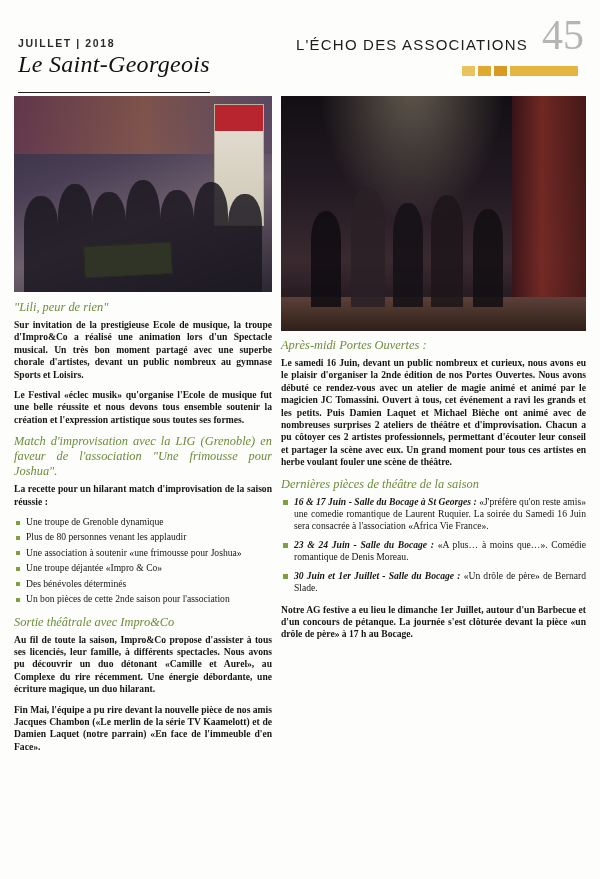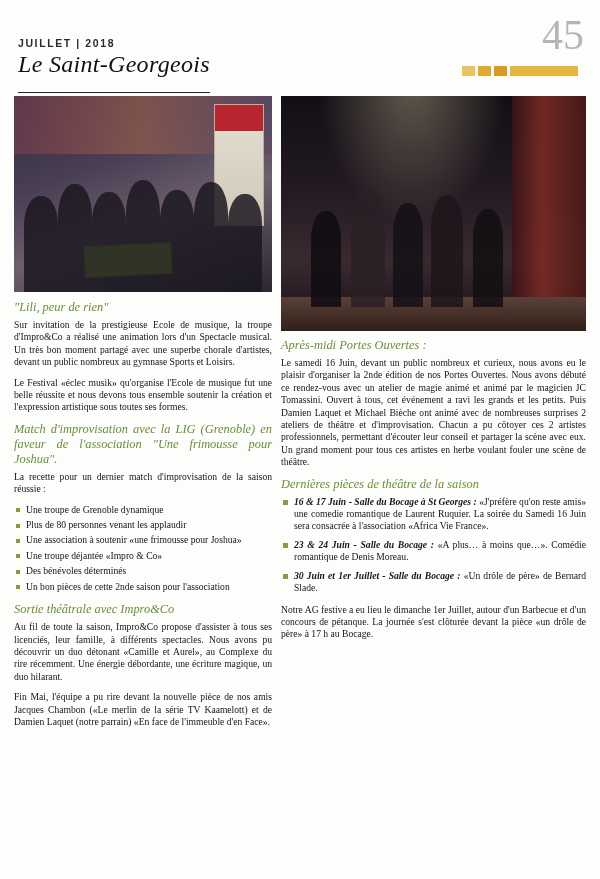--- a/index.html
+++ b/index.html
@@ -155,20 +155,21 @@
     font-family: "Liberation Serif", serif;
     font-style: italic;
     font-size: 12.4px;
     font-weight: normal;
     color: #6b8e3a;
     margin: 0 0 4px 0;
     line-height: 15px;
   }
   p.para {
     margin: 0 0 8px 0;
+    font-weight: bold;
   }
   p.para.last { margin-bottom: 10px; }
 
   ul.bullets {
     list-style: none;
     margin: 0 0 9px 0;
     padding: 0 0 0 12px;
   }
   ul.bullets li {
     position: relative;
@@ -205,20 +206,21 @@
 </head>
 <body>
 
 <div class="page">
 
   <div class="header">
     <div class="masthead">
       <div class="issue-date">JUILLET | 2018</div>
       <div class="journal-name">Le Saint-Georgeois</div>
     </div>
+    <div class="header-section">L'ÉCHO DES ASSOCIATIONS</div>
     <div class="page-number">45</div>
     <div class="gold-bars">
       <i></i>
         <i></i>
         <i></i>
         <i></i>
     </div>
   </div>
 
   <div class="photo photo-left">
@@ -246,21 +248,21 @@
     <div class="fig" style="left:150px; bottom:24px; width:32px; height:112px; background:#1c1519;"></div>
     <div class="fig" style="left:192px; bottom:24px; width:30px; height:98px;  background:#120e12;"></div>
   </div>
 
   <div class="col col-left">
     <h2 class="section-title">"Lili, peur de rien"</h2>
     <p class="para">Sur invitation de la prestigieuse Ecole de musique, la troupe d'Impro&amp;Co a réalisé une animation lors d'un Spectacle musical. Un très bon moment partagé avec une superbe chorale d'artistes, devant un public nombreux au gymnase Sports et Loisirs.</p>
     <p class="para">Le Festival «éclec musik» qu'organise l'Ecole de musique fut une belle réussite et nous devons tous ensemble soutenir la création et l'expression artistique sous toutes ses formes.</p>
 
     <h2 class="section-title">Match d'improvisation avec la LIG (Grenoble) en faveur de l'association "Une frimousse pour Joshua".</h2>
-    <p class="para">La recette pour un dernier match d'improvisation de la saison réussie :</p>
+    <p class="para">La recette pour un hilarant match d'improvisation de la saison réussie :</p>
     <ul class="bullets">
       <li>Une troupe de Grenoble dynamique</li>
       <li>Plus de 80 personnes venant les applaudir</li>
       <li>Une association à soutenir «une frimousse pour Joshua»</li>
       <li>Une troupe déjantée «Impro &amp; Co»</li>
       <li>Des bénévoles déterminés</li>
       <li>Un bon pièces de cette 2nde saison pour l'association</li>
     </ul>
 
     <h2 class="section-title">Sortie théâtrale avec Impro&amp;Co</h2>

